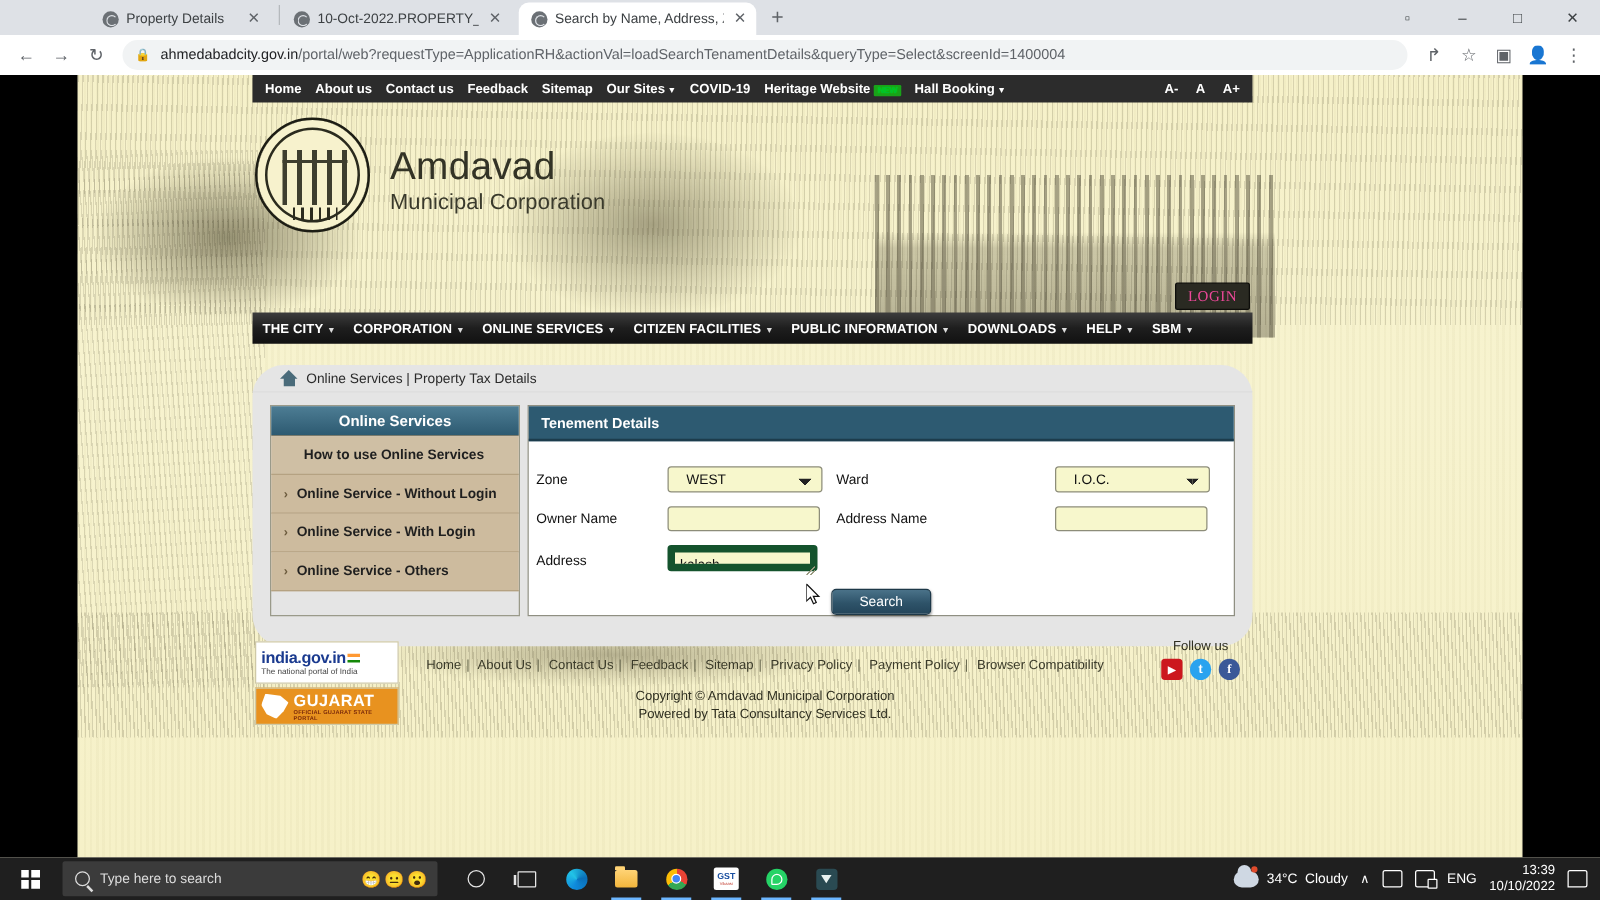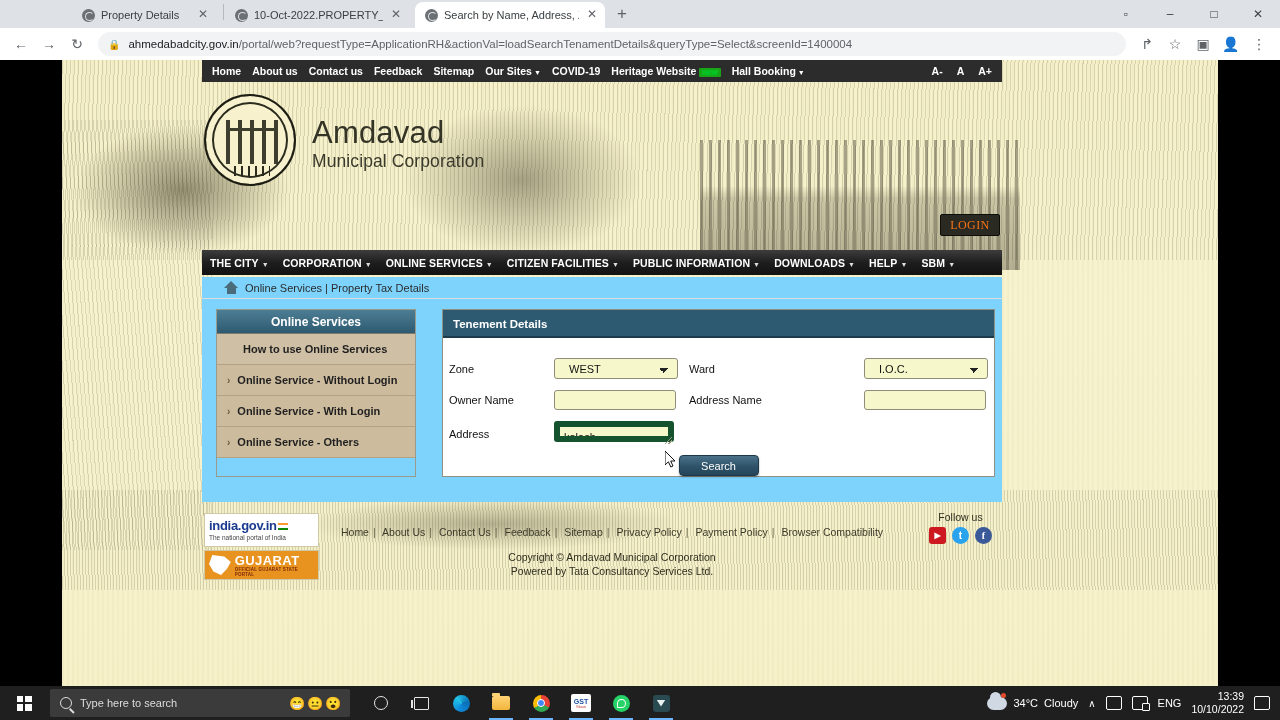--- a/index.html
+++ b/index.html
@@ -137,40 +137,40 @@
     opacity: .9;
   }
   .crest::after {
     content: ""; position: absolute; left: 28px; bottom: 8px; width: 36px; height: 10px;
     background: repeating-linear-gradient(90deg, #2b2b1e 0 2px, rgba(0,0,0,0) 2px 7px);
   }
   .sitetitle { position: absolute; left: 110px; top: 34px; }
   .sitetitle .l1 { font-size: 31px; color: #333326; letter-spacing: .2px; line-height: 34px; }
   .sitetitle .l2 { font-size: 17.5px; color: #3a3a2c; line-height: 22px; letter-spacing: .1px; }
   .loginbtn {
-    position: absolute; right: 2px; top: 132px; width: 60px; height: 22px;
+    position: absolute; right: 2px; top: 144px; width: 60px; height: 22px;
     background: #2a2a22; border: 1px solid #0d0d0a; border-radius: 2px;
-    color: #f97316; font-size: 12px; font-family: "Liberation Serif", serif;
+    color: #ec4899; font-size: 12px; font-family: "Liberation Serif", serif;
     display: flex; align-items: center; justify-content: center;
     letter-spacing: .4px;
   }
 
   
   .mainnav {
     position: absolute; left: 202px; top: 190px; width: 800px; height: 25px;
     background: linear-gradient(180deg, #3d3d3d 0%, #1e1e1e 50%, #111 100%);
     display: flex; align-items: center; padding: 0 8px; gap: 14px; z-index: 10;
   }
   .mainnav a { color: #fff; font-size: 10.5px; font-weight: bold; text-decoration: none; white-space: nowrap; letter-spacing: .1px; }
   .mainnav .caret { font-size: 7px; margin-left: 3px; color: #ddd; }
 
   
   .content {
-    position: absolute; left: 202px; top: 217px; width: 800px; height: 225px;
-    background: #7dd3fc; z-index: 8;
+    position: absolute; left: 202px; top: 232px; width: 800px; height: 225px;
+    background: #e5e5e5; z-index: 8; border-radius: 25px;
   }
   .breadcrumb {
     height: 22px; display: flex; align-items: center; gap: 6px;
     padding: 0 0 0 22px; font-size: 11px; color: #2b2b2b; border-bottom: 1px solid #ddd;
   }
   .homeicon { width: 15px; height: 13px; position: relative; flex: 0 0 15px; }
   .homeicon::before {
     content: ""; position: absolute; left: 0; top: 0;
     border-left: 7.5px solid transparent; border-right: 7.5px solid transparent;
     border-bottom: 7px solid #4a6b7a;
@@ -191,21 +191,21 @@
   }
   .side-item {
     height: 31px; display: flex; align-items: center; gap: 7px;
     padding-left: 10px; font-size: 11px; font-weight: bold; color: #1f1f1f;
     background: #cdbb9e; border-bottom: 1px solid #b5a282;
   }
   .side-item.plain { padding-left: 26px; background: #cfbfa4; }
   .side-item .chev { color: #6b5a3c; font-size: 10px; font-weight: bold; }
 
   
-  .formpanel { flex: 1 1 auto; border: 1px solid #8f8f82; background: #fff; margin-left: 20px; }
+  .formpanel { flex: 1 1 auto; border: 1px solid #8f8f82; background: #fff; }
   .formpanel-head {
     height: 28px; background: #2d5a71; color: #fff;
     font-size: 11.5px; font-weight: bold; line-height: 28px; padding-left: 10px;
     border-bottom: 2px solid #1c3c4c;
   }
   .formgrid {
     display: grid; grid-template-columns: 105px 135px 175px 130px;
     row-gap: 11px; padding: 20px 0 0 6px; align-items: center;
   }
   .flabel { font-size: 11px; color: #111; }

